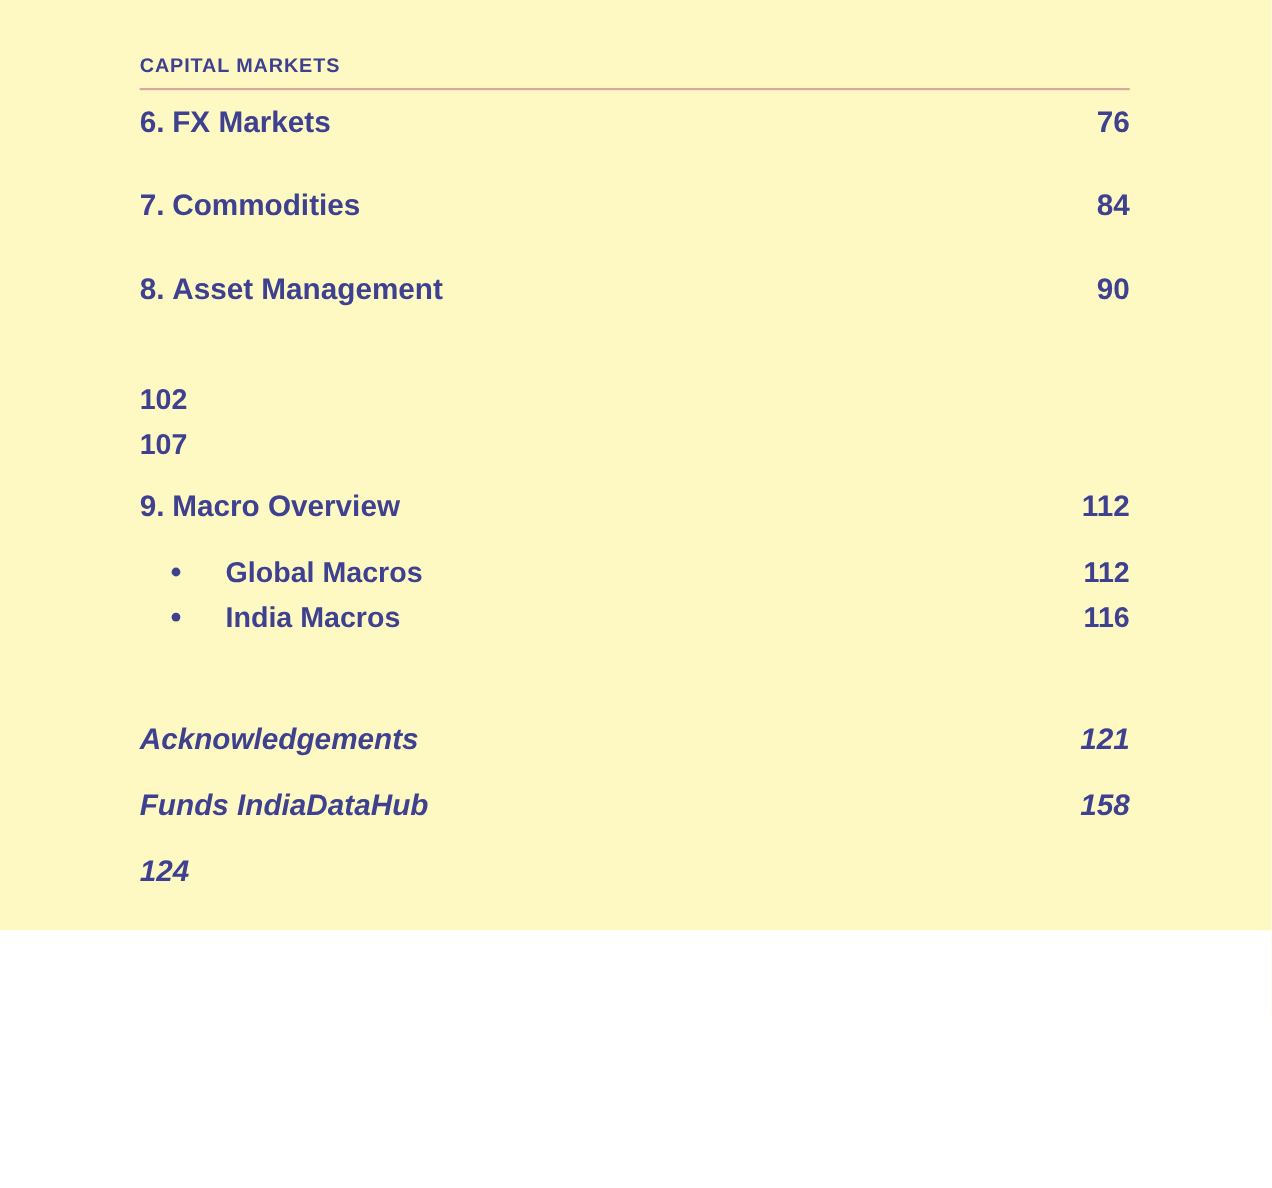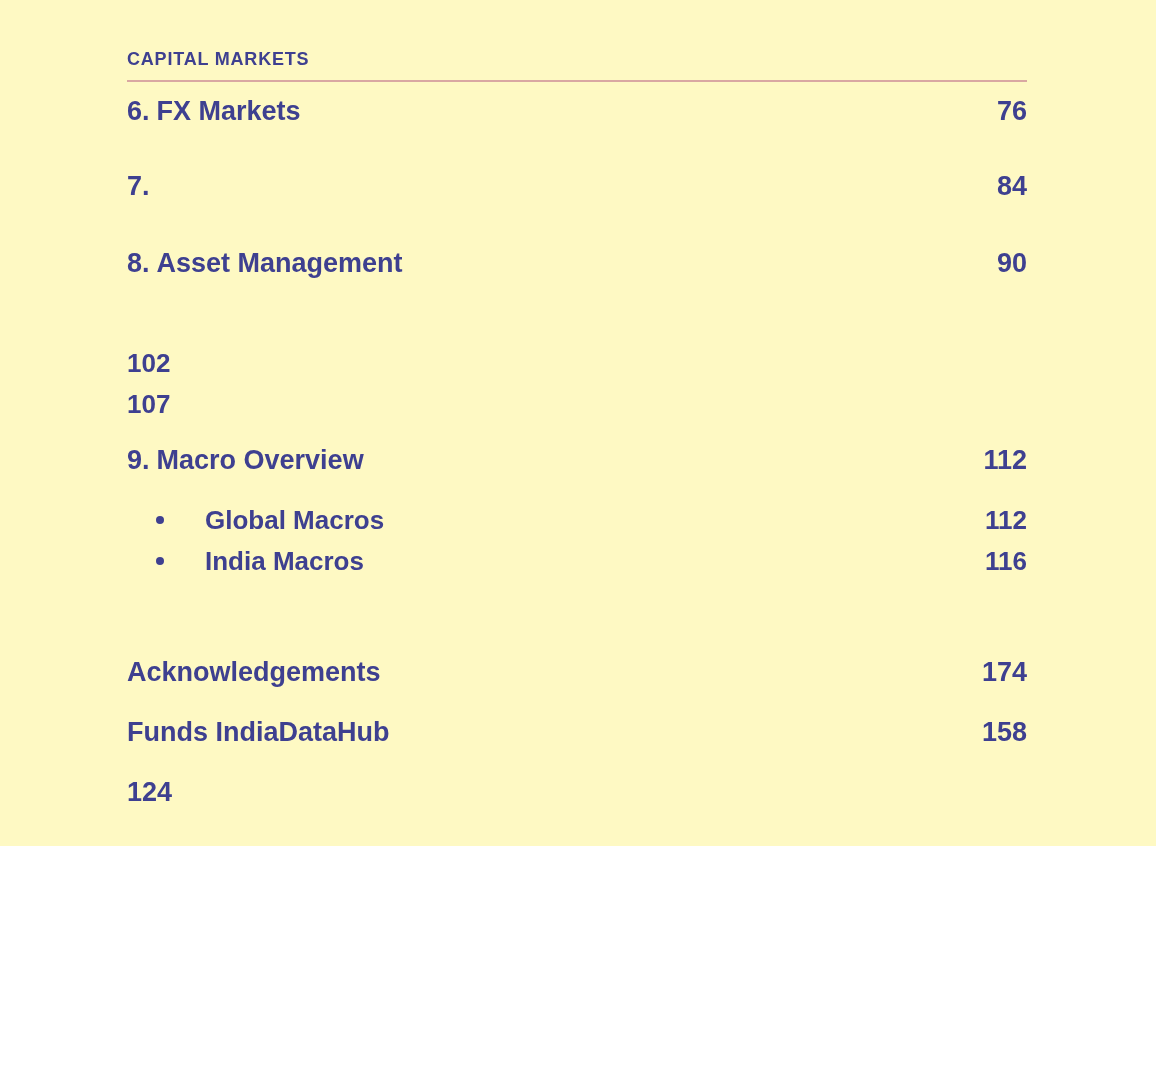--- a/index.html
+++ b/index.html
@@ -48,21 +48,21 @@
     width: 900px;
     height: 34px;
     line-height: 34px;
     display: flex;
     justify-content: space-between;
     align-items: center;
     font-weight: 700;
   }
   .row.chapter { font-size: 27px; }
   .row.sub { font-size: 26px; }
-  .row.back { font-size: 27px; }
+  .row.back { font-size: 27px; font-style: italic; }
   .row .title {
     display: flex;
     align-items: center;
   }
   .num { margin-right: 7px; }
   .bullet {
     display: inline-block;
     width: 8px;
     height: 8px;
     border-radius: 50%;
@@ -86,20 +86,21 @@
       <span class="title">
         <span class="num">6.</span>
         <span>FX Markets</span>
       </span>
       <span class="pagenum">76</span>
     </div>
 
     <div class="row chapter" style="top:169px">
       <span class="title">
         <span class="num">7.</span>
+        <span>Commodities</span>
       </span>
       <span class="pagenum">84</span>
     </div>
 
     <div class="row chapter" style="top:246px">
       <span class="title">
         <span class="num">8.</span>
         <span>Asset Management</span>
       </span>
       <span class="pagenum">90</span>
@@ -135,21 +136,21 @@
         <span class="bullet"></span>
         <span>India Macros</span>
       </span>
       <span class="pagenum">116</span>
     </div>
 
     <div class="row back" style="top:655px">
       <span class="title">
         <span>Acknowledgements</span>
       </span>
-      <span class="pagenum">174</span>
+      <span class="pagenum">121</span>
     </div>
 
     <div class="row back" style="top:715px">
       <span class="title">
         <span>Funds IndiaDataHub</span>
       </span>
       <span class="pagenum">158</span>
     </div>
 
     <div class="row back" style="top:775px">

